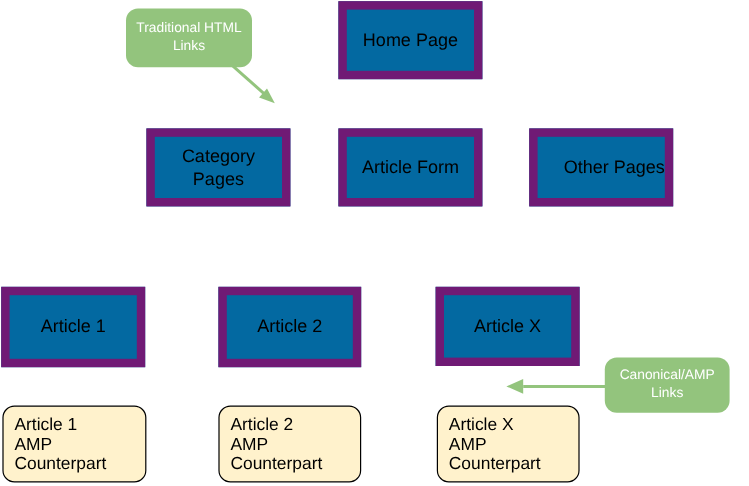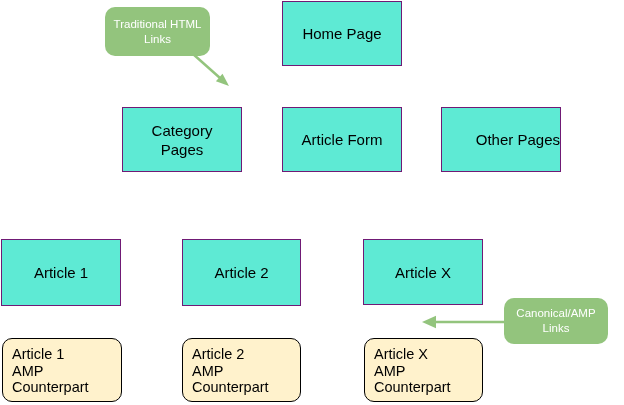--- a/index.html
+++ b/index.html
@@ -8,22 +8,22 @@
     background:#ffffff;
   }
   .canvas{
     position:relative;
     width:624px;height:405px;
     background:#ffffff;
     overflow:hidden;
   }
   .bluebox{
     position:absolute;
-    background:#5eead4;
-    border:1px solid #701a75;
+    background:#0369a1;
+    border:7px solid #701a75;
     box-sizing:border-box;
     display:flex;align-items:center;justify-content:center;
     text-align:center;
     font-size:15px;line-height:19px;color:#000000;
   }
   .bluebox .lbl{max-width:98px;}
   .ampbox{
     position:absolute;
     background:#fff2cc;
     border:1px solid #000000;

